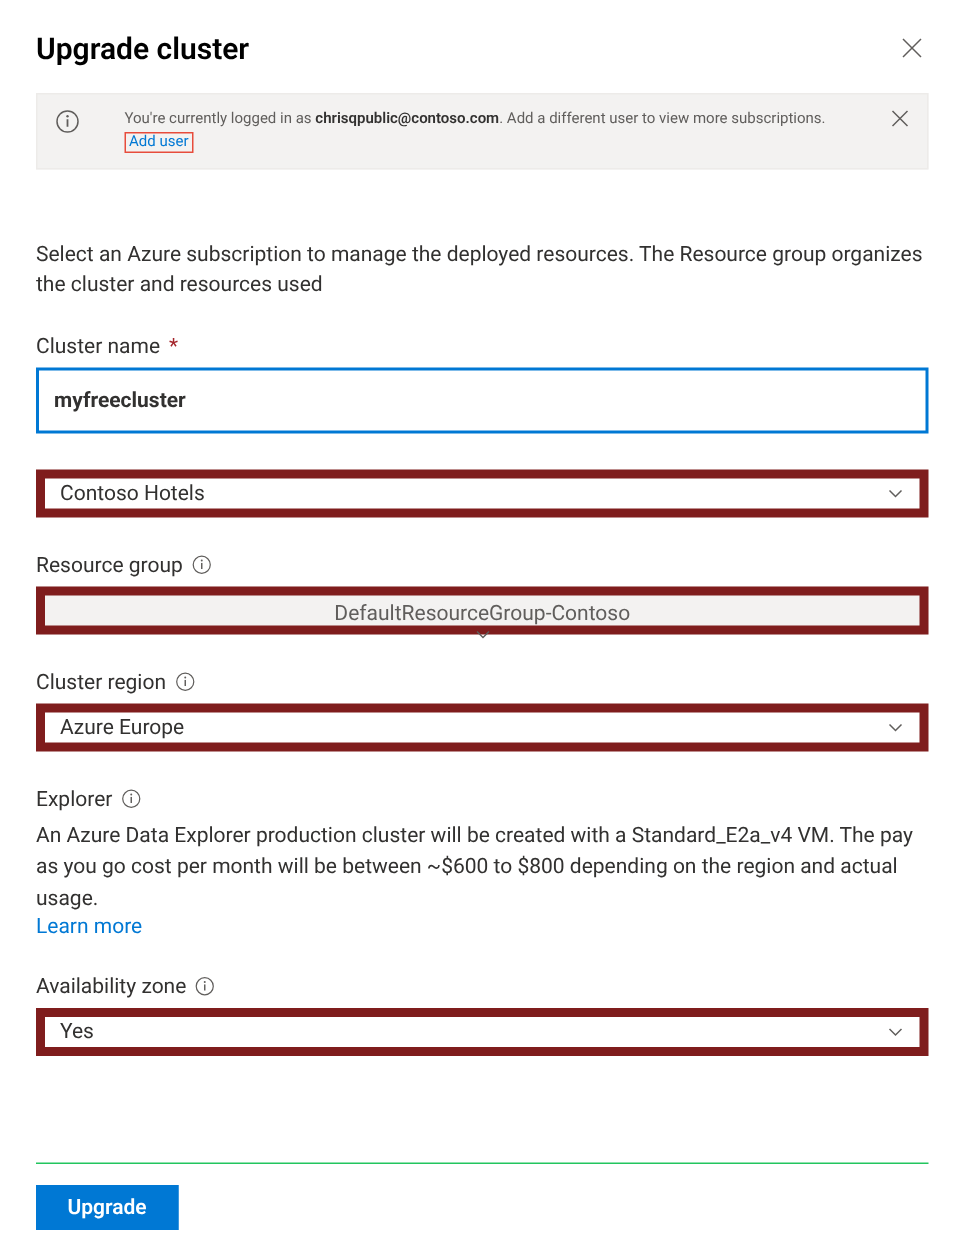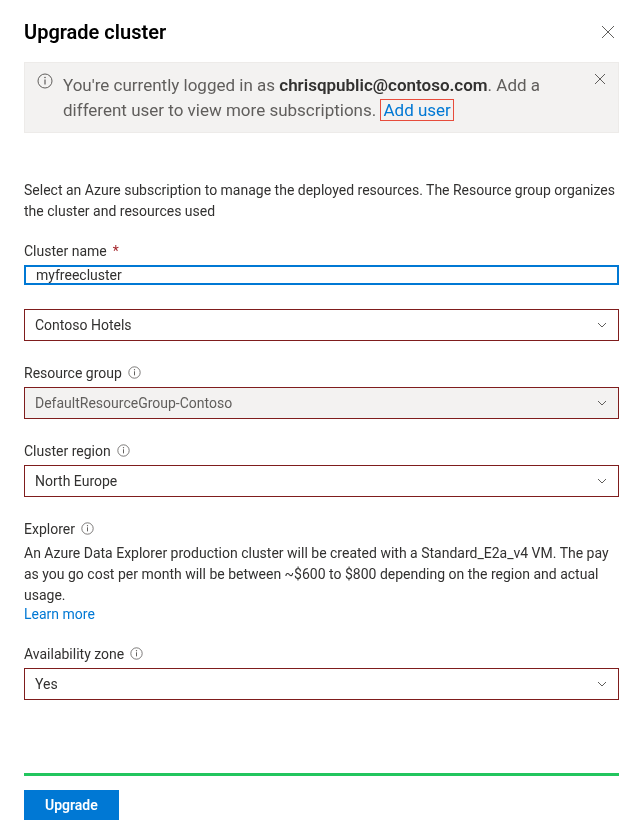--- a/index.html
+++ b/index.html
@@ -47,22 +47,23 @@
     padding: 10px 12px;
     display: flex;
     align-items: flex-start;
     gap: 10px;
     margin-bottom: 20px;
     position: relative;
   }
   .info-banner .banner-text {
     flex: 1;
     color: #605e5c;
-    font-size: 17px;
+    font-size: 10px;
     line-height: 1.45;
+    margin-left: 20px;
   }
   .info-banner .banner-text b {
     color: #323130;
     font-weight: 600;
   }
   .info-banner .dismiss {
     background: none;
     border: none;
     padding: 0;
     cursor: pointer;
@@ -103,65 +104,67 @@
   .info-icon {
     display: inline-flex;
     align-items: center;
     justify-content: center;
     color: #605e5c;
   }
   .text-input {
     width: 100%;
     height: 16px;
     border: 2px solid #0078d4;
-    padding: 8px 10px;
+    padding: 20px 10px;
     font-size: 14px;
     font-family: inherit;
     outline: none;
     background: #fff;
     color: #323130;
+    font-weight: bold;
   }
   .select {
     width: 100%;
     height: 32px;
-    border: 1px solid #7f1d1d;
+    border: 6px solid #7f1d1d;
     padding: 4px 10px;
     font-size: 14px;
     background: #fff;
     display: flex;
     align-items: center;
     justify-content: space-between;
     cursor: pointer;
     color: #323130;
   }
   .select.disabled {
     background: #f3f2f1;
     color: #605e5c;
     cursor: default;
+    flex-direction: column;
   }
   .select .chevron {
     color: #605e5c;
   }
   .helper {
     font-size: 12.5px;
     color: #323130;
     margin-top: 6px;
   }
   .helper b {
     font-weight: 600;
   }
   .workload-desc {
     color: #323130;
     font-size: 14px;
     line-height: 1.5;
     margin-top: 4px;
   }
   .spacer { flex: 1; }
   .footer {
-    border-top: 3px solid #22c55e;
+    border-top: 1px solid #22c55e;
     padding-top: 14px;
     display: flex;
     gap: 0;
   }
   .btn-primary {
     background: #0078d4;
     color: #fff;
     border: 1px solid #0078d4;
     padding: 6px 20px;
     font-size: 14px;
@@ -263,21 +266,21 @@
       <span>Cluster region</span>
       <span class="info-icon">
         <svg width="13" height="13" viewBox="0 0 16 16">
             <circle cx="8" cy="8" r="7" stroke="#605e5c" stroke-width="1" fill="none"></circle>
             <circle cx="8" cy="4.5" r="0.8" fill="#605e5c"></circle>
             <rect x="7.4" y="6.5" width="1.2" height="5" fill="#605e5c"></rect>
           </svg>
       </span>
     </div>
     <div class="select">
-      <span>North Europe</span>
+      <span>Azure Europe</span>
       <span class="chevron">
         <svg width="12" height="12" viewBox="0 0 12 12">
             <path d="M2 4 L6 8 L10 4" stroke="currentColor" stroke-width="1" fill="none"></path>
           </svg>
       </span>
     </div>
   </div>
 
   <div class="field">
     <div class="field-label">

